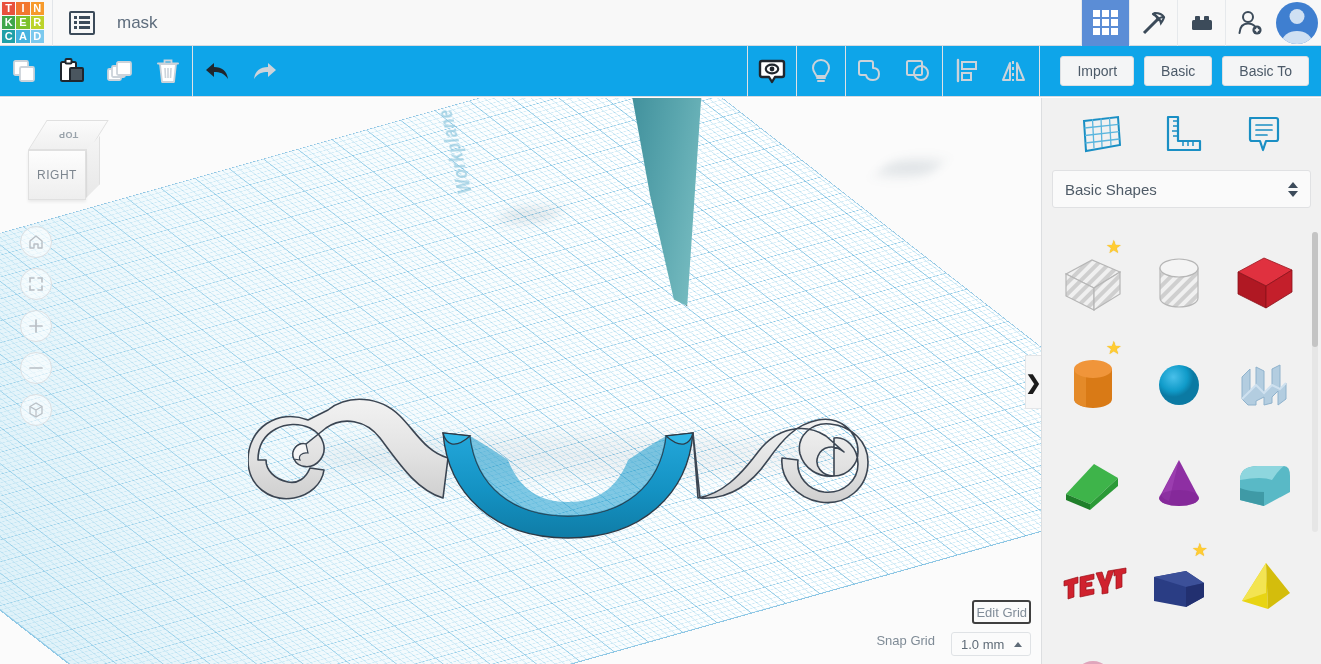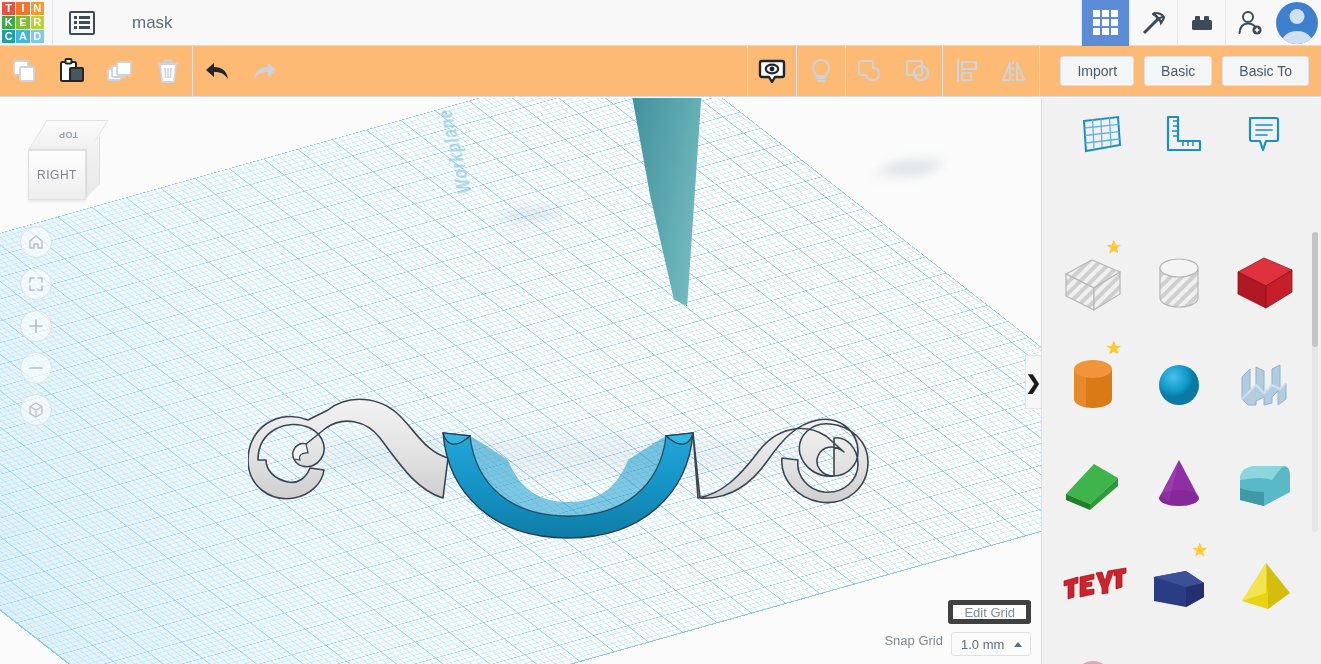--- a/index.html
+++ b/index.html
@@ -31,21 +31,21 @@
   .hdr-divider{ width:1px; height:46px; background:#e2e5e9; margin-left:8px; }
   .doc-icon{
     width:26px; height:24px; margin-left:16px;
     border:2px solid #3c4b5a; border-radius:2px;
     display:flex; flex-direction:column; justify-content:center; gap:2px; padding:0 3px;
   }
   .doc-icon .ln{ display:flex; align-items:center; gap:2px; }
   .doc-icon .dot{ width:3px; height:3px; background:#3c4b5a; }
   .doc-icon .bar{ flex:1; height:3px; background:#3c4b5a; }
   #doc-title{
-    margin-left:37px; font-size:17px; color:#5f6e7e; font-weight:normal;
+    margin-left:22px; font-size:17px; color:#5f6e7e; font-weight:normal;
   }
   #hdr-right{ margin-left:auto; display:flex; align-items:center; height:46px; }
   .hdr-tab{
     width:48px; height:46px; display:flex; align-items:center; justify-content:center;
     border-left:1px solid #e6e9ec; cursor:pointer; background:transparent;
   }
   .hdr-tab.active{ background:#5b8dd6; }
   .grid9{ display:grid; grid-template-columns:repeat(3,7px); grid-template-rows:repeat(3,7px); gap:2px; }
   .grid9 i{ background:#ffffff; display:block; }
   .avatar-wrap{
@@ -56,21 +56,21 @@
     width:42px; height:42px; border-radius:50%; background:#3f7fd0; position:relative; overflow:hidden;
   }
   .avatar .head{ position:absolute; left:50%; top:7px; transform:translateX(-50%);
     width:15px; height:15px; border-radius:50%; background:#cfe0f3; }
   .avatar .body{ position:absolute; left:50%; bottom:-9px; transform:translateX(-50%);
     width:30px; height:22px; border-radius:50% 50% 0 0; background:#cfe0f3; }
 
   
   #toolbar{
     position:absolute; left:0; top:46px; width:1321px; height:51px;
-    background:#fdba74; border-bottom:1px solid #d6dae0;
+    background:#0ea5e9; border-bottom:1px solid #d6dae0;
     display:flex; align-items:center;
   }
   .tb-btn{
     width:48px; height:51px; display:flex; align-items:center; justify-content:center;
     cursor:pointer; position:relative;
   }
   .tb-sep{ width:1px; height:51px; background:#dfe1e4; }
   .tb-spacer{ flex:1; }
   .tb-txtbtn{
     height:30px; padding:0 16px; margin-left:10px;
@@ -158,26 +158,26 @@
     border:1px solid #dcdfe2; background:rgba(255,255,255,.55);
     display:flex; align-items:center; justify-content:center; cursor:pointer;
   }
   #collapse-arrow{
     position:absolute; right:0; top:257px; width:16px; height:54px;
     background:#f7f7f7; border:1px solid #e3e5e7; border-right:none;
     display:flex; align-items:center; justify-content:center; cursor:pointer;
     font-size:19px; color:#1b1b1b; font-weight:bold;
   }
   #edit-grid-btn{
-    position:absolute; right:10px; bottom:40px; height:24px; padding:0 11px;
-    background:rgba(250,250,250,.82); border:5px solid #404040; border-radius:3px;
+    position:absolute; right:10px; bottom:40px; height:24px; padding:0 2px;
+    background:rgba(250,250,250,.82); border:2px solid #404040; border-radius:3px;
     font-size:13px; color:#818d99; display:flex; align-items:center; cursor:pointer;
   }
   #snap-row{
-    position:absolute; right:10px; bottom:8px; display:flex; align-items:center; gap:8px;
+    position:absolute; right:10px; bottom:8px; display:flex; align-items:center; gap:16px;
   }
   #snap-label{ font-size:13px; color:#7f8b96; }
   #snap-select{
     height:24px; padding:0 7px 0 9px; min-width:80px;
     background:rgba(250,250,250,.82); border:1px solid #dfe2e5; border-radius:3px;
     font-size:13px; color:#5f6b77; display:flex; align-items:center; gap:10px; cursor:pointer;margin-top:8px;
   }
   .caret-up{ width:0;height:0;border-left:4px solid transparent;border-right:4px solid transparent;border-bottom:5px solid #5f6b77; }
 
   
@@ -600,20 +600,27 @@
       <div class="pi">
         <span>
           <svg width="46" height="42" viewBox="0 0 46 42">
             <path d="M10 5 L36 5 Q38 5 38 7 L38 26 Q38 28 36 28 L26 28 L23 37 L20 28 L12 28 Q10 28 10 26 L10 7 Q10 5 12 5 Z" fill="none" stroke="#1a8fc4" stroke-width="2.2" stroke-linejoin="round"></path>
             <path d="M16 12 L32 12 M16 17 L32 17 M16 22 L27 22" stroke="#1a8fc4" stroke-width="1.7" stroke-linecap="round"></path>
           </svg>
         </span>
       </div>
     </div>
 
+    <div id="shapes-select">
+      <span>Basic Shapes</span>
+      <span class="spin">
+          <i class="up"></i>
+          <i class="dn"></i>
+        </span>
+    </div>
 
     <div id="shape-grid">
 
       <div class="shape-cell">
         <svg width="74" height="74" viewBox="0 0 74 74">
           <defs>
             <pattern id="hatch" width="8" height="8" patternUnits="userSpaceOnUse" patternTransform="rotate(45)">
               <rect width="8" height="8" fill="#f0f0f0"></rect>
                 <rect width="4" height="8" fill="#cfcfcf"></rect>
             </pattern>

